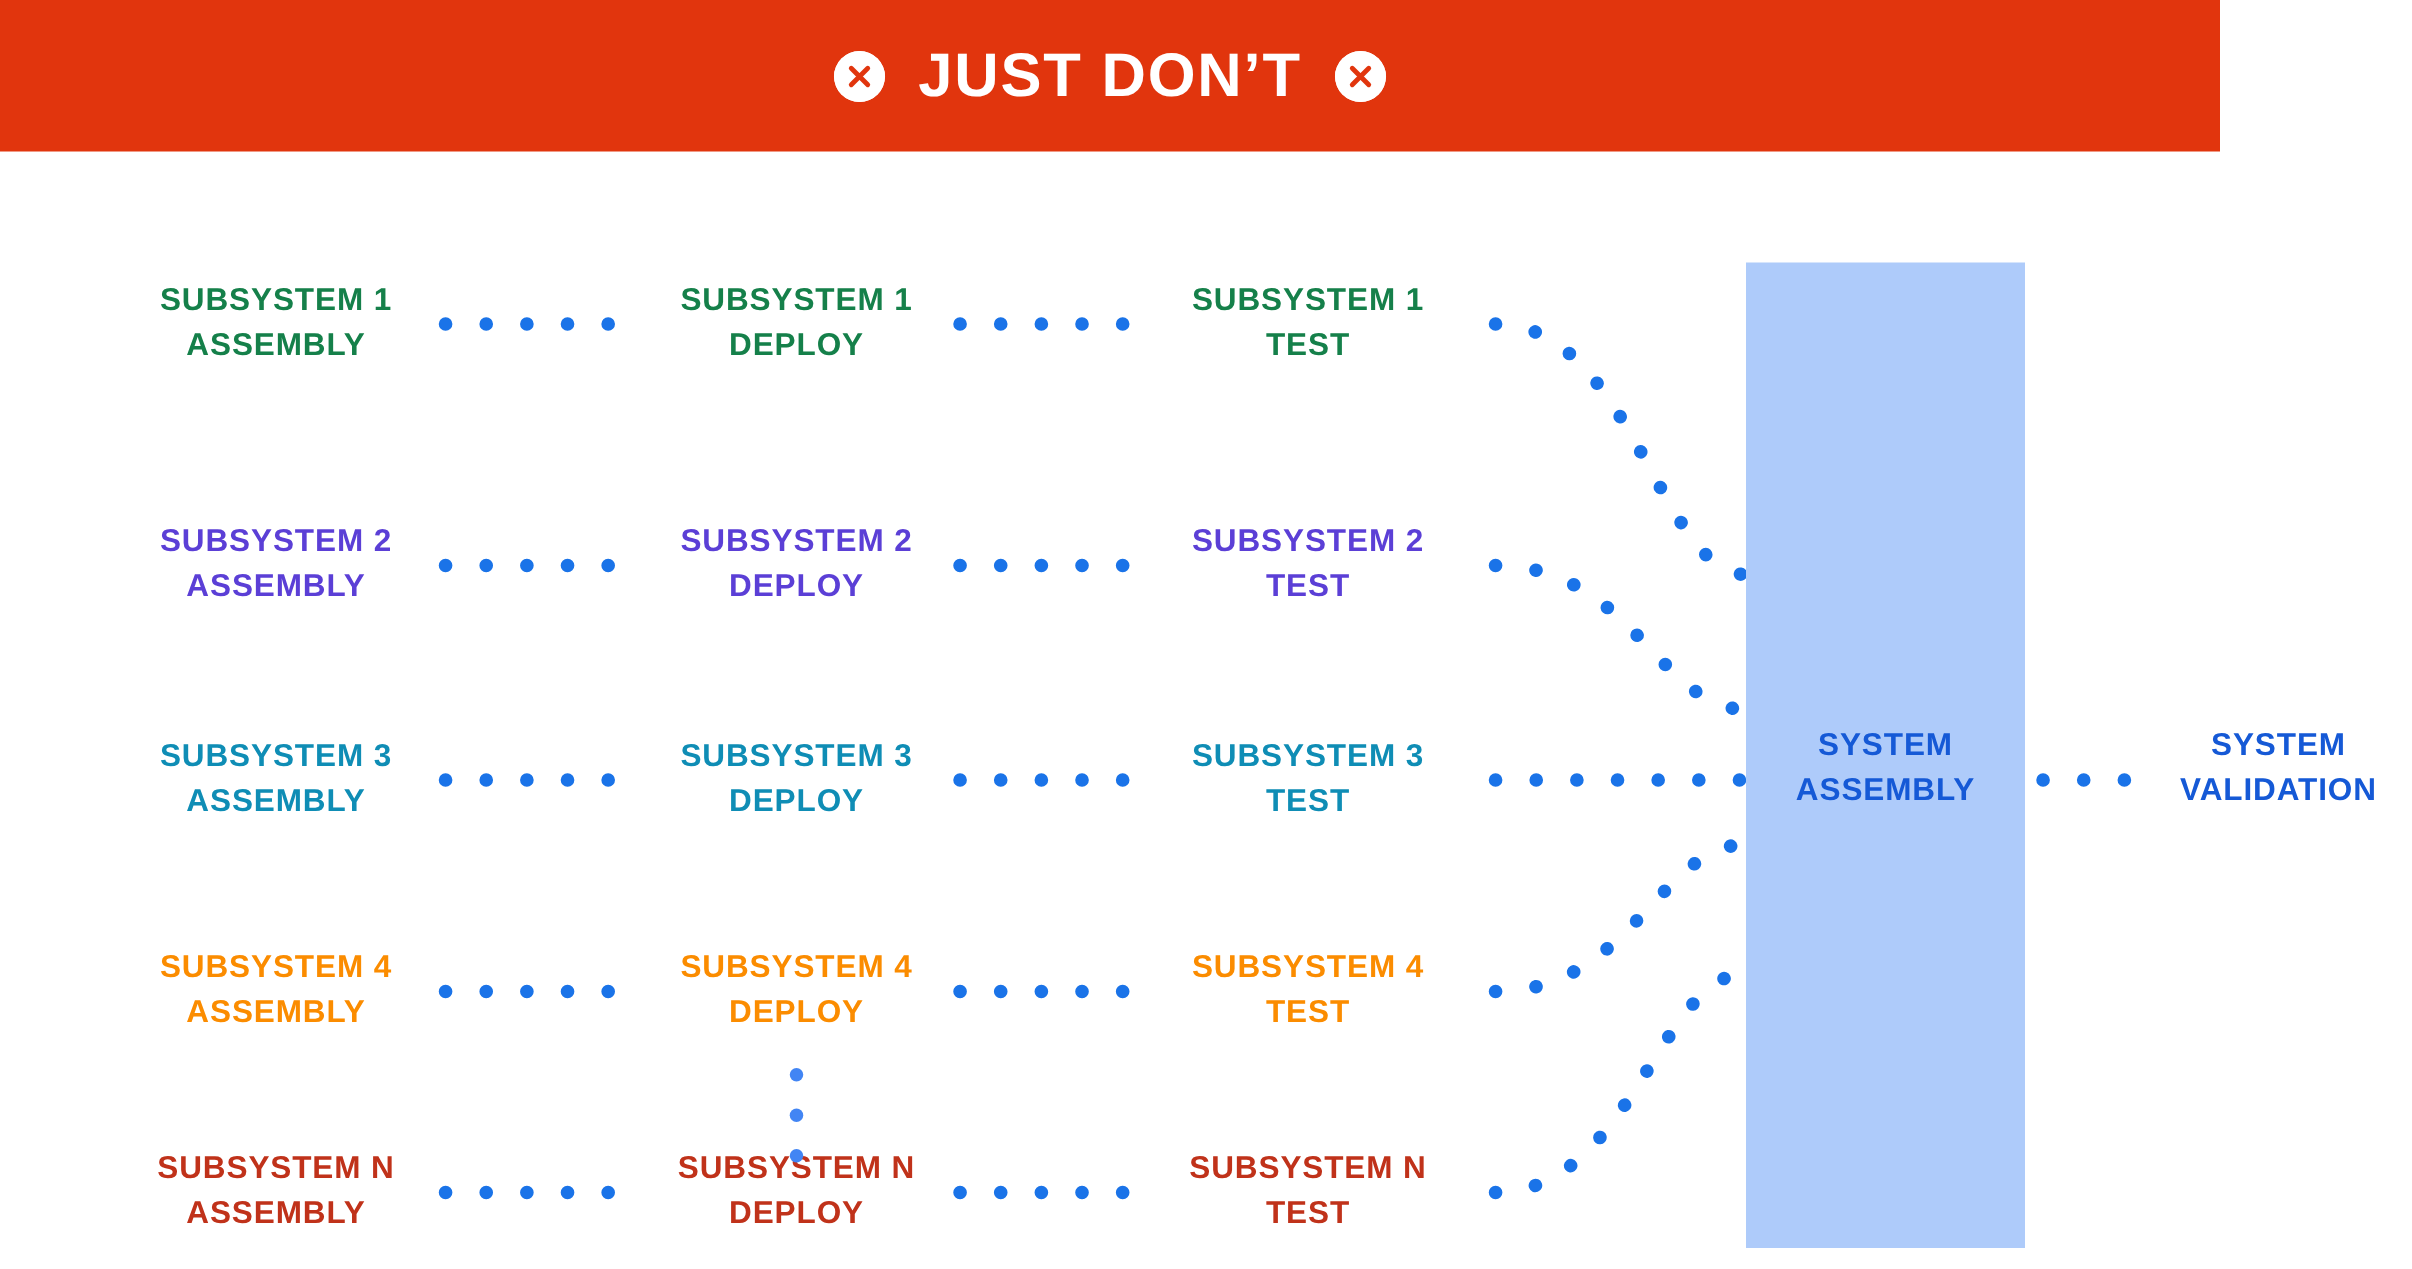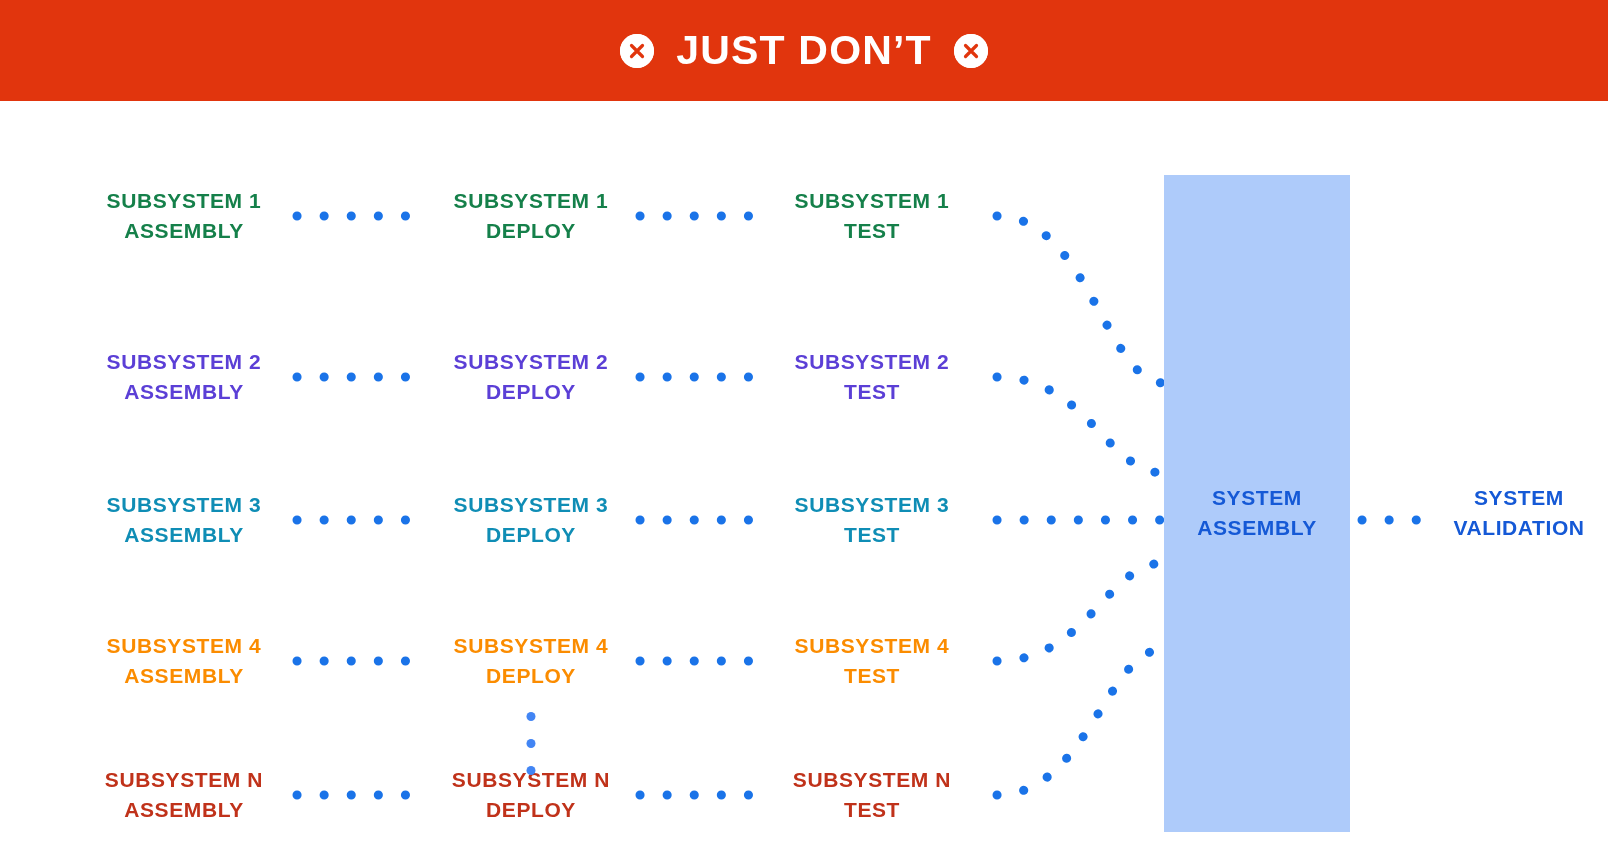--- a/index.html
+++ b/index.html
@@ -12,21 +12,21 @@
     height: 846px;
     font-family: "Liberation Sans", sans-serif;
     overflow: hidden;
     position: relative;
   }
 
   
   #banner {
     position: absolute;
     left: 0; top: 0;
-    width: 1608px;
+    width: 1480px;
     height: 101px;
     background: #e1350d;
     display: flex;
     align-items: center;
     justify-content: center;
     gap: 22px;
   }
   #banner .banner-title {
     color: #ffffff;
     font-size: 41px;

